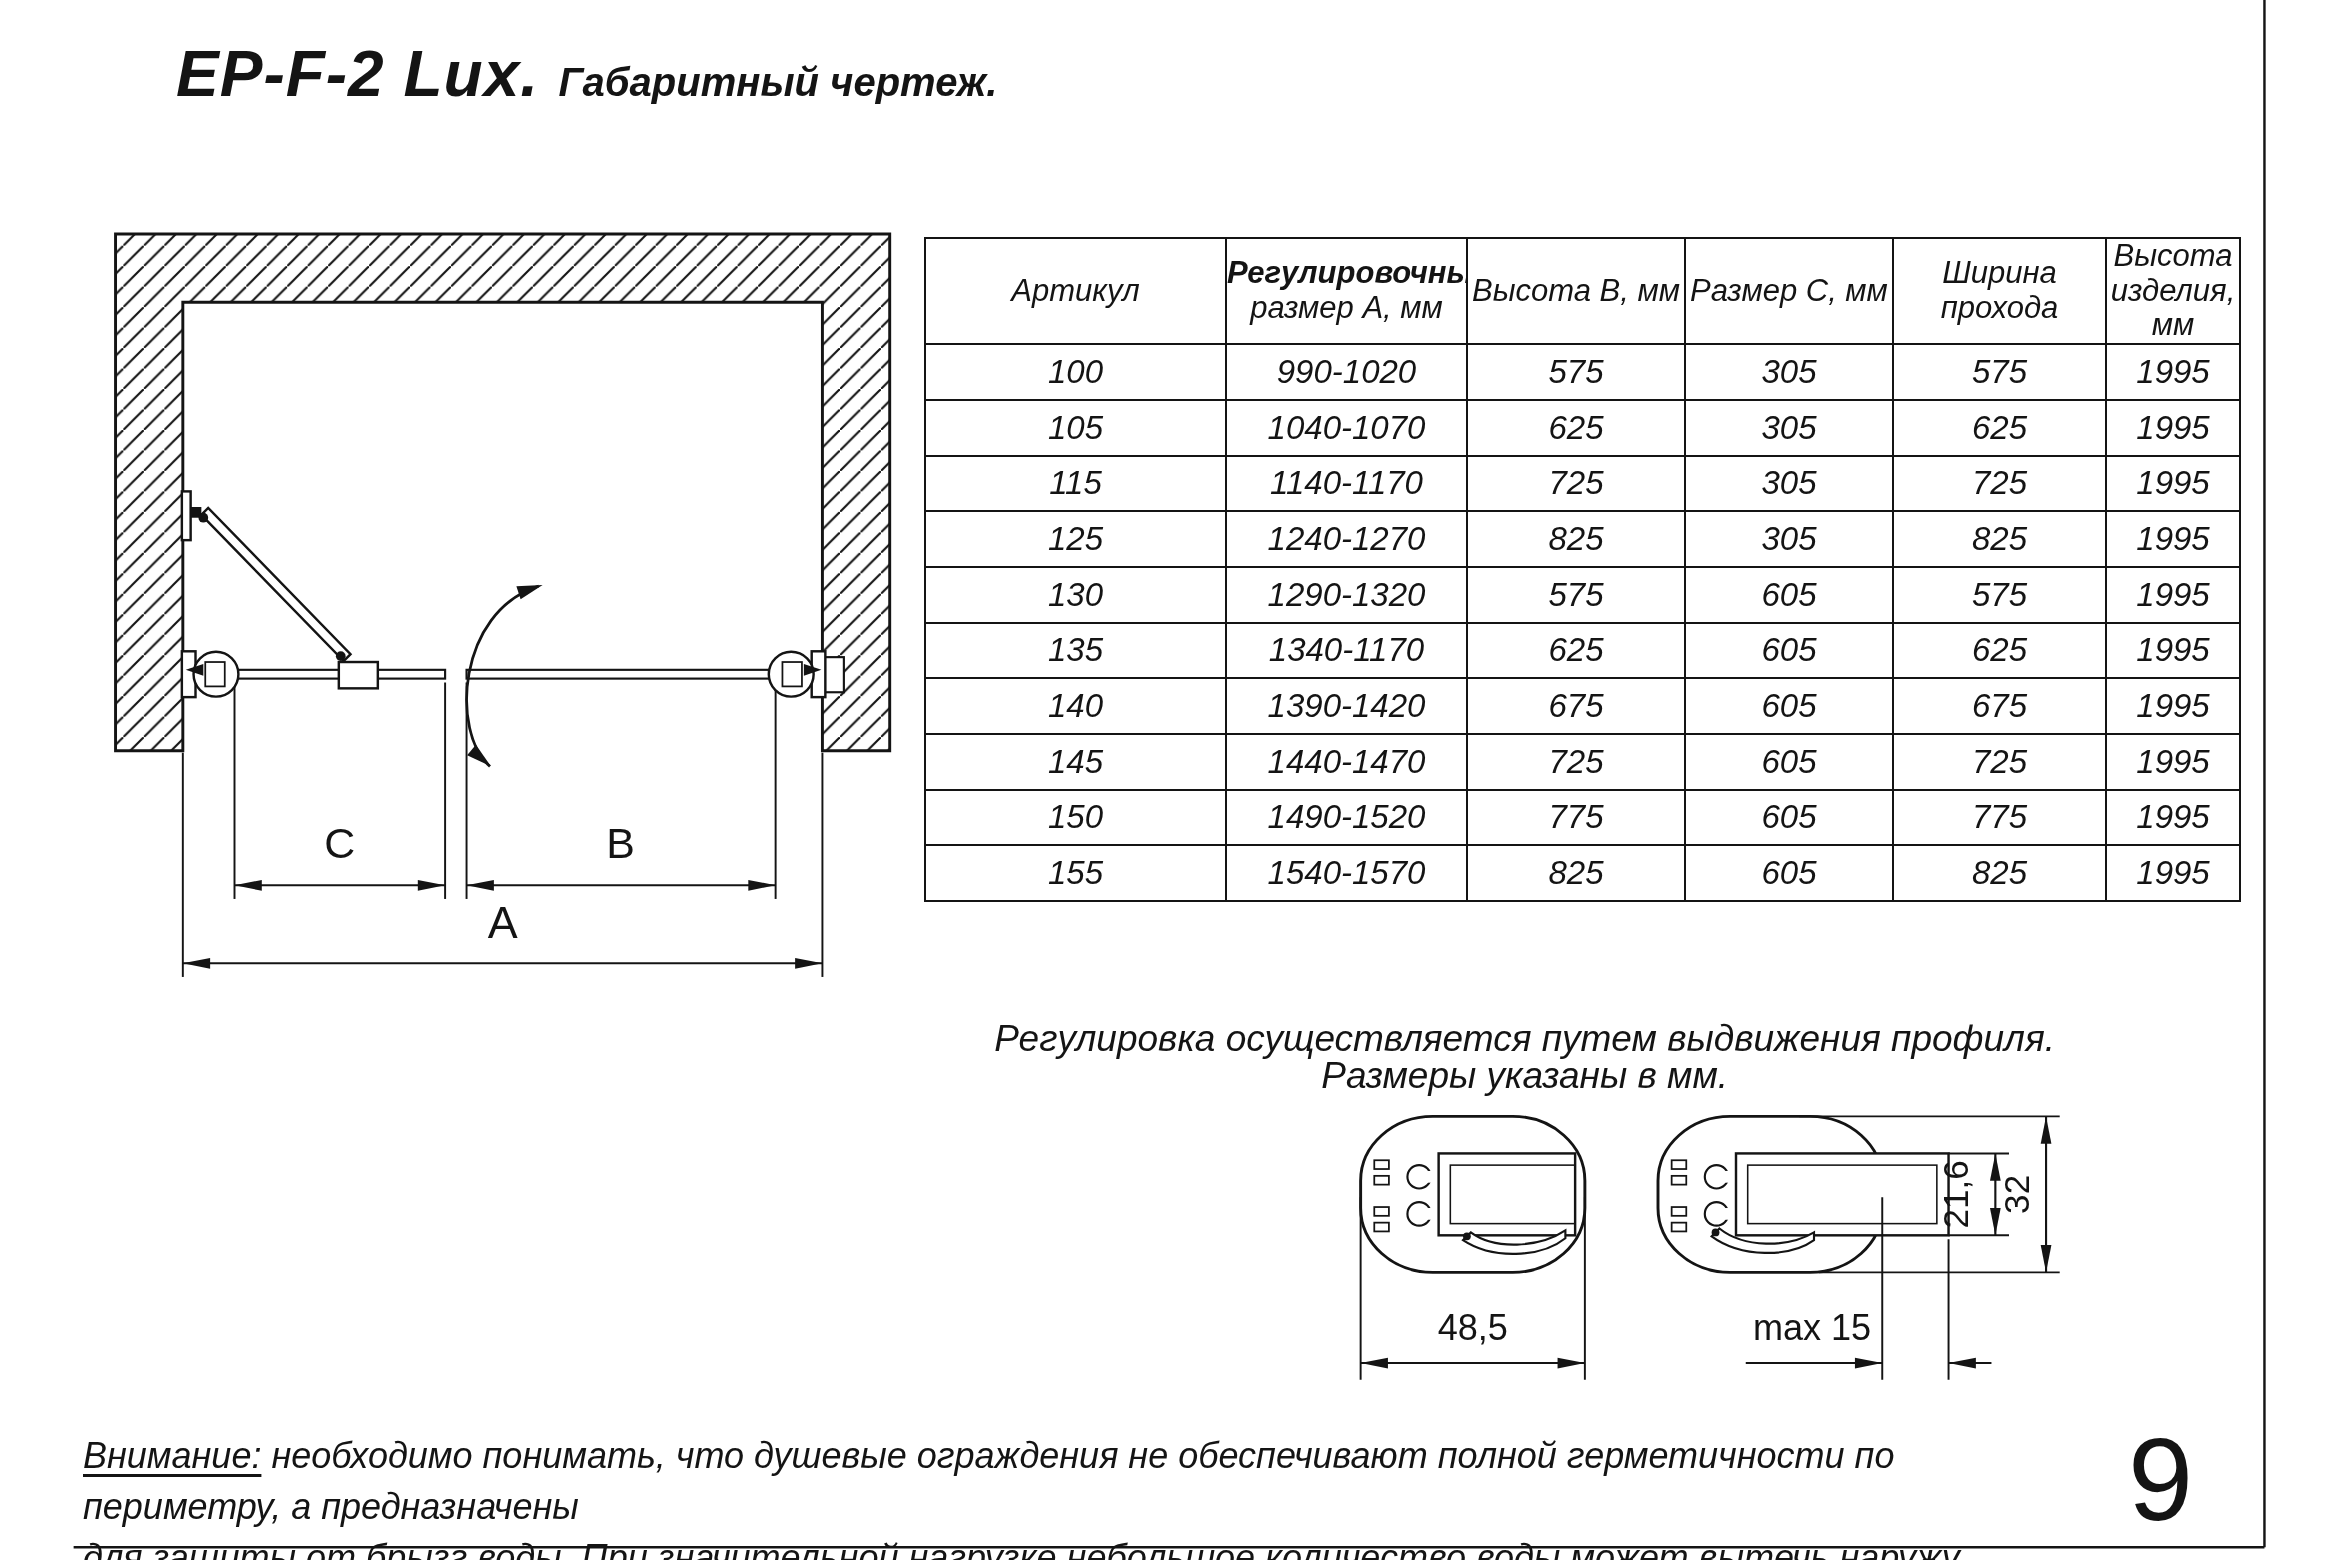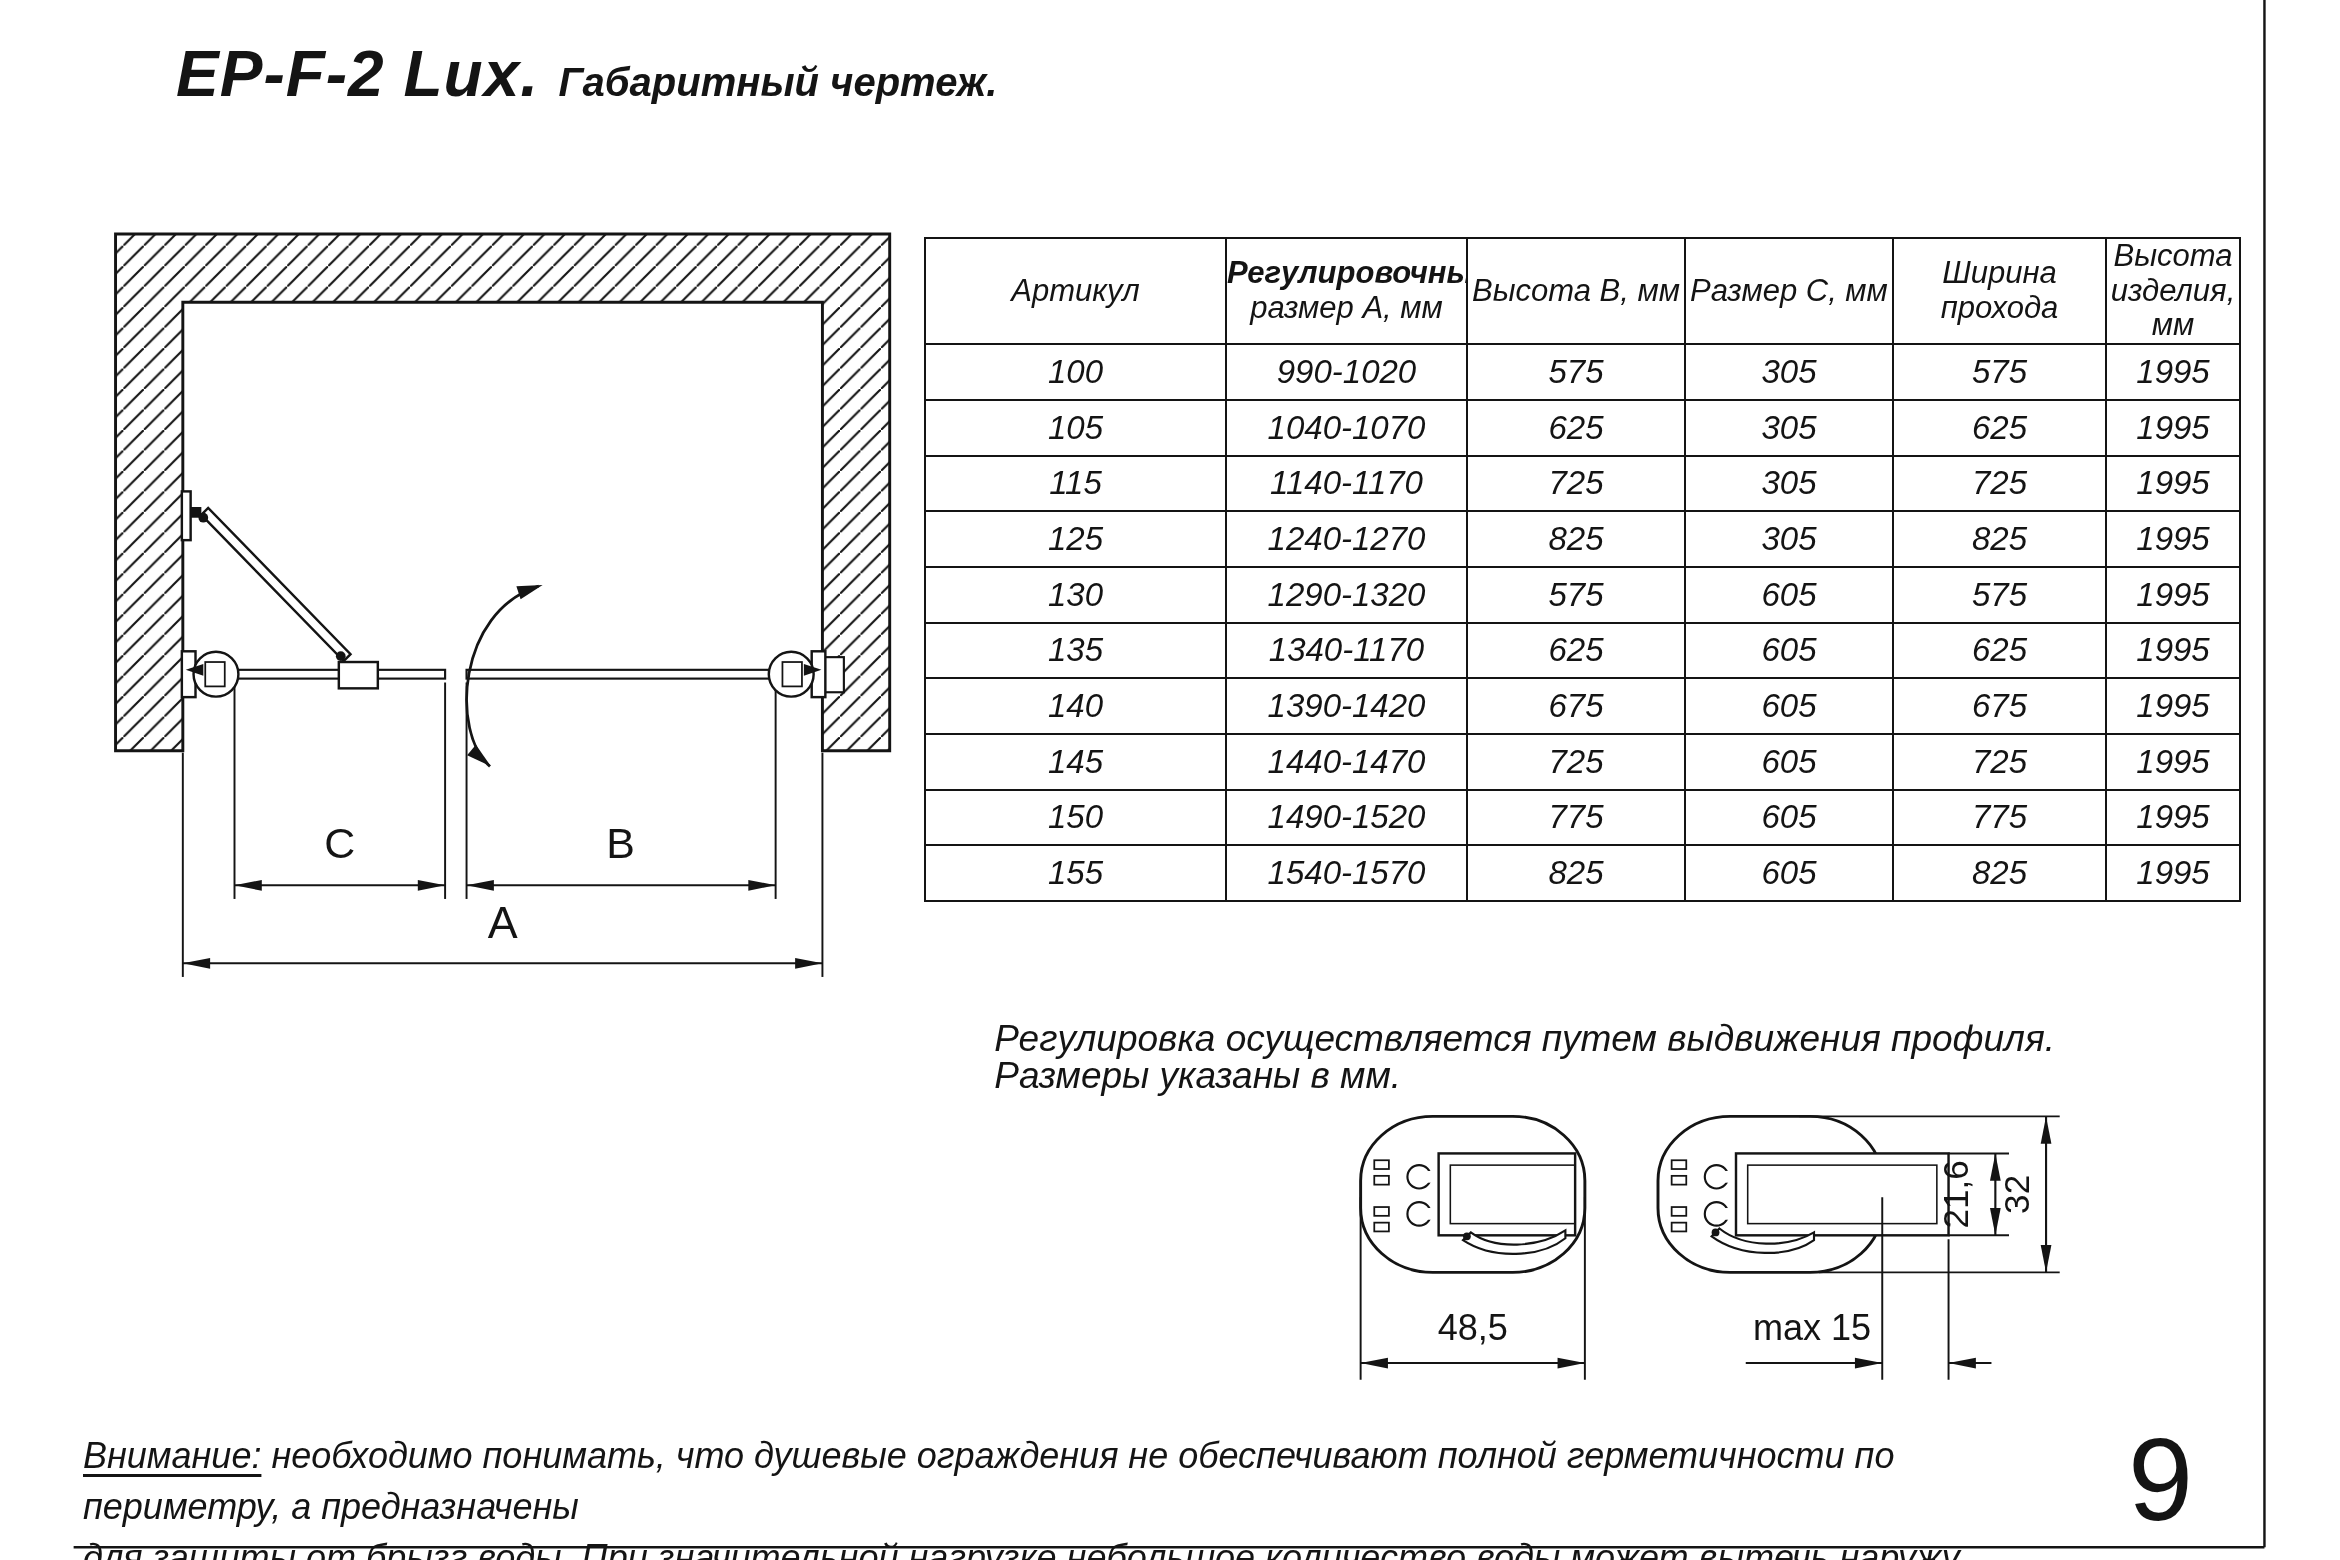--- a/index.html
+++ b/index.html
@@ -24,21 +24,21 @@
     border:2px solid #141414;text-align:center;vertical-align:middle;
     padding:0;font-style:italic;overflow:hidden;
   }
   .spec-table{border:2.9px solid #141414;}
   .spec-table th{font-size:31px;font-weight:normal;line-height:1.12;height:101px;}
   .spec-table td{font-size:33px;height:47px;}
   .bold-line{font-weight:bold;display:block;}
   .hdr-line{display:block;}
 
   
-  .notes{position:absolute;right:286px;top:1020px;text-align:left;font-style:italic;font-size:37px;line-height:1.0;}
+  .notes{position:absolute;right:286px;top:1020px;text-align:center;font-style:italic;font-size:37px;line-height:1.0;}
   .notes .note-line2{}
 
   
   .warning{position:absolute;left:83px;top:1430px;width:1950px;font-style:italic;font-size:36px;line-height:1.42;}
   .warning-label{text-decoration:underline;text-underline-offset:5.9px;}
 
   
   .page-number{position:absolute;left:2097px;top:1412px;width:127px;text-align:center;font-size:117px;font-weight:400;}
 </style>
 </head>

